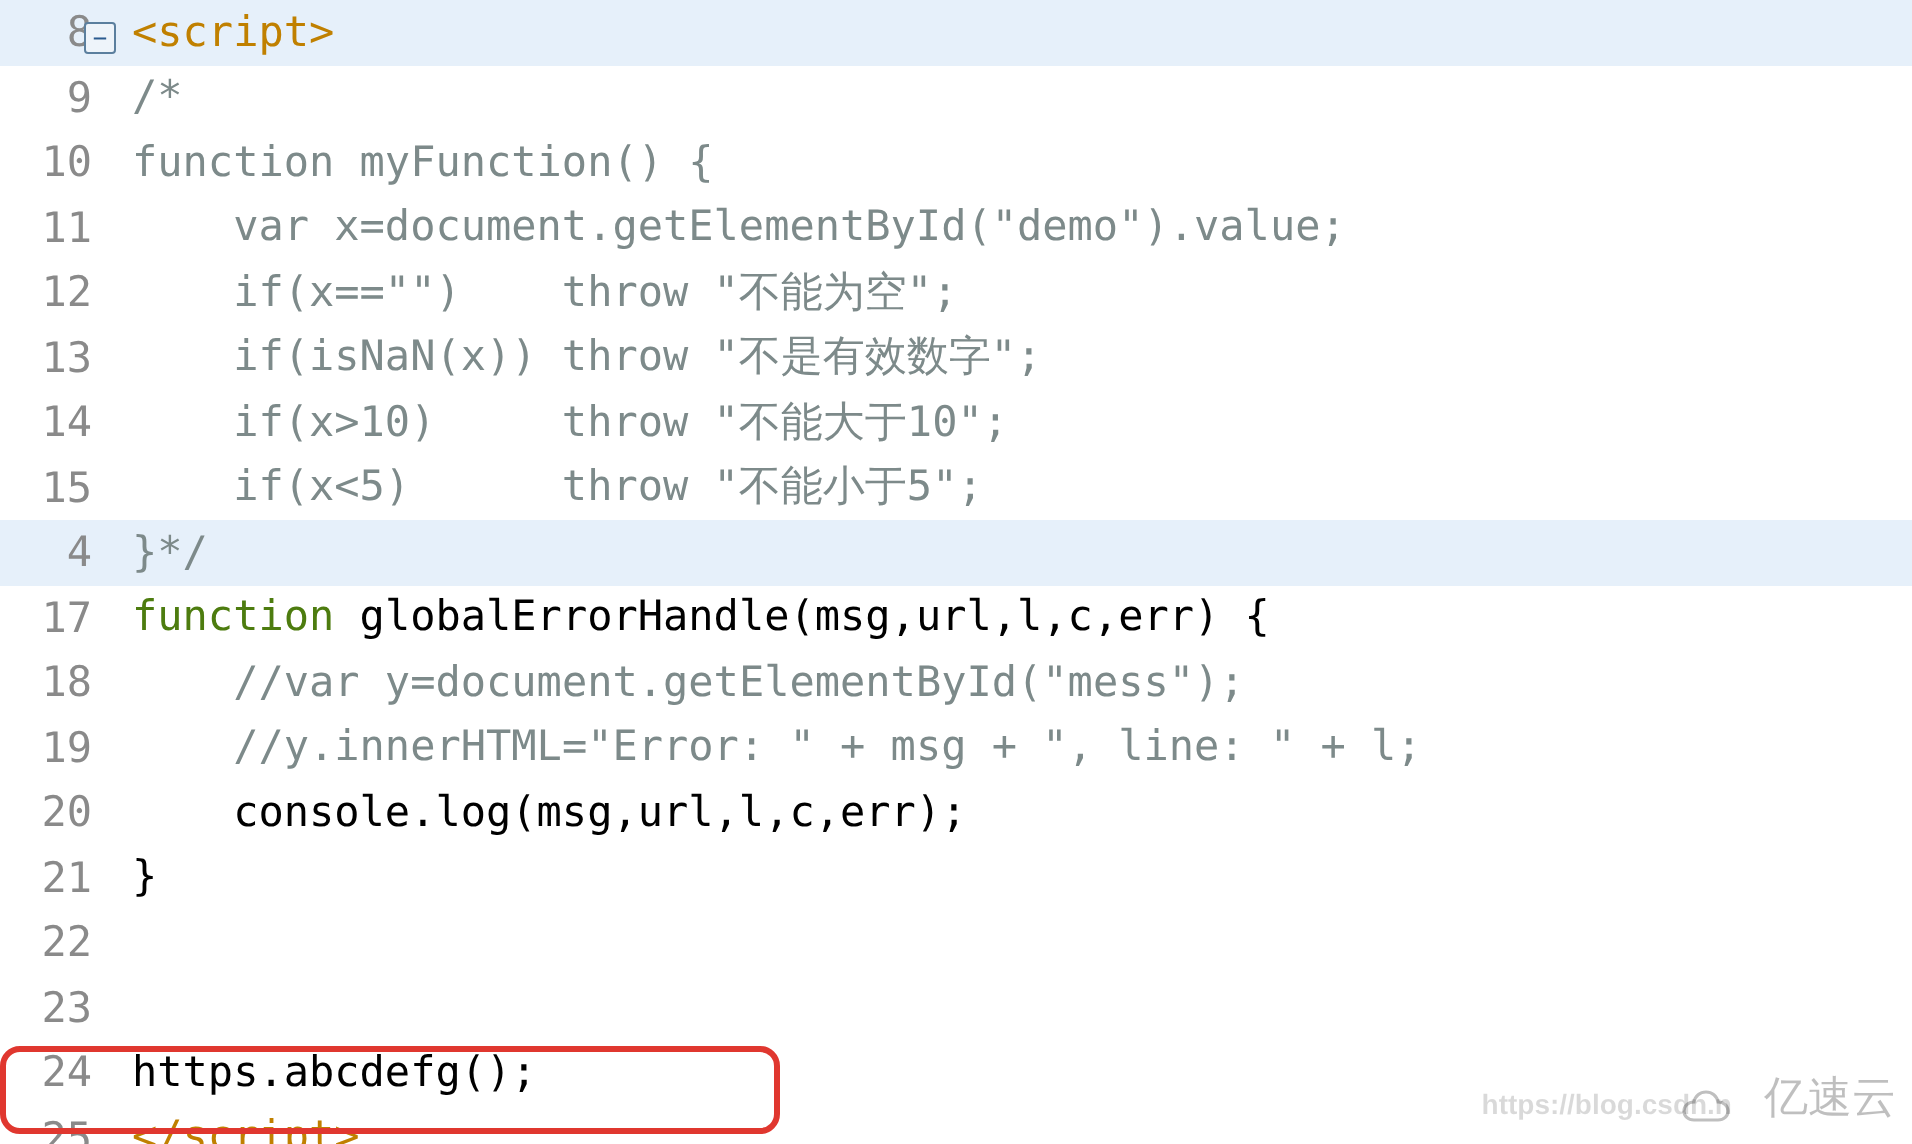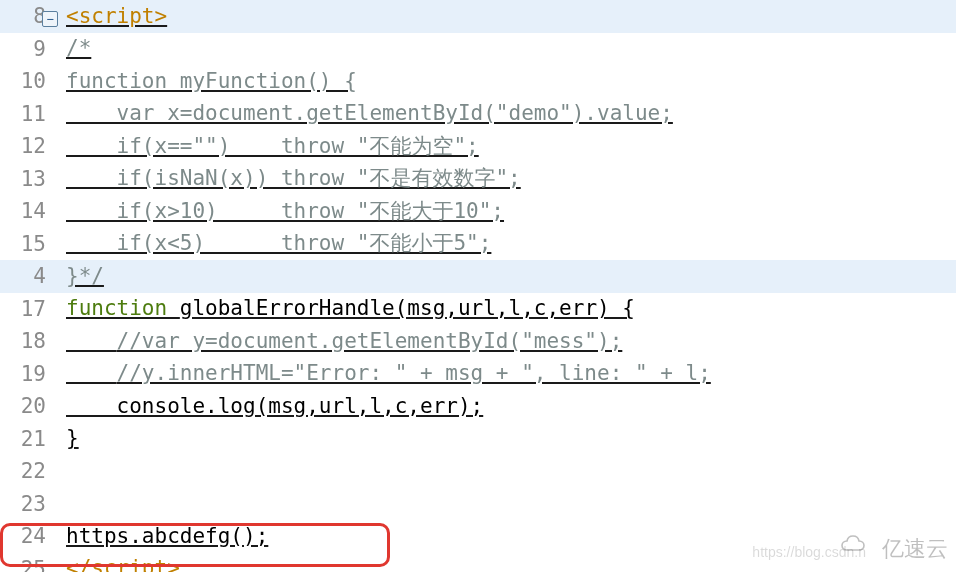--- a/index.html
+++ b/index.html
@@ -46,21 +46,20 @@
     font-size: 12px;
     line-height: 1;
     color: #2b5b8f;
     background: #eef4fa;
   }
   .code {
     padding-left: 16px;
     white-space: pre;
     line-height: 1;
     display: flex;
-    text-decoration: underline;
   }
   .k-tag   { color: #c08000; }       
   .k-comm  { color: #7d8a8a; }       
   .k-kw    { color: #4d7c0f; }       
   .k-blk   { color: #000000; }
   .hl-line { background: #e6f0fa; }
   .hl-box {
     position: absolute;
     left: 0px;
     top: 523px;
@@ -70,29 +69,30 @@
     border-radius: 10px;
     pointer-events: none;
   }
   .watermark {
     position: absolute;
     right: 90px;
     bottom: 12px;
     color: rgba(0,0,0,0.15);
     font-size: 14px;
     font-family: Arial, sans-serif;
+    font-weight: bold;
   }
   .logo {
     position: absolute;
     right: 8px;
     bottom: 8px;
     color: rgba(0,0,0,0.25);
     font-size: 22px;
     display: flex;
-    align-items: flex-start;
+    align-items: flex-end;
     gap: 16px;
     font-family: Arial, sans-serif;
   }
 </style>
 </head>
 <body>
 
 <div class="editor">
     <div class="row hl-line">
       <div class="gutter">8<div class="fold">−</div></div>

